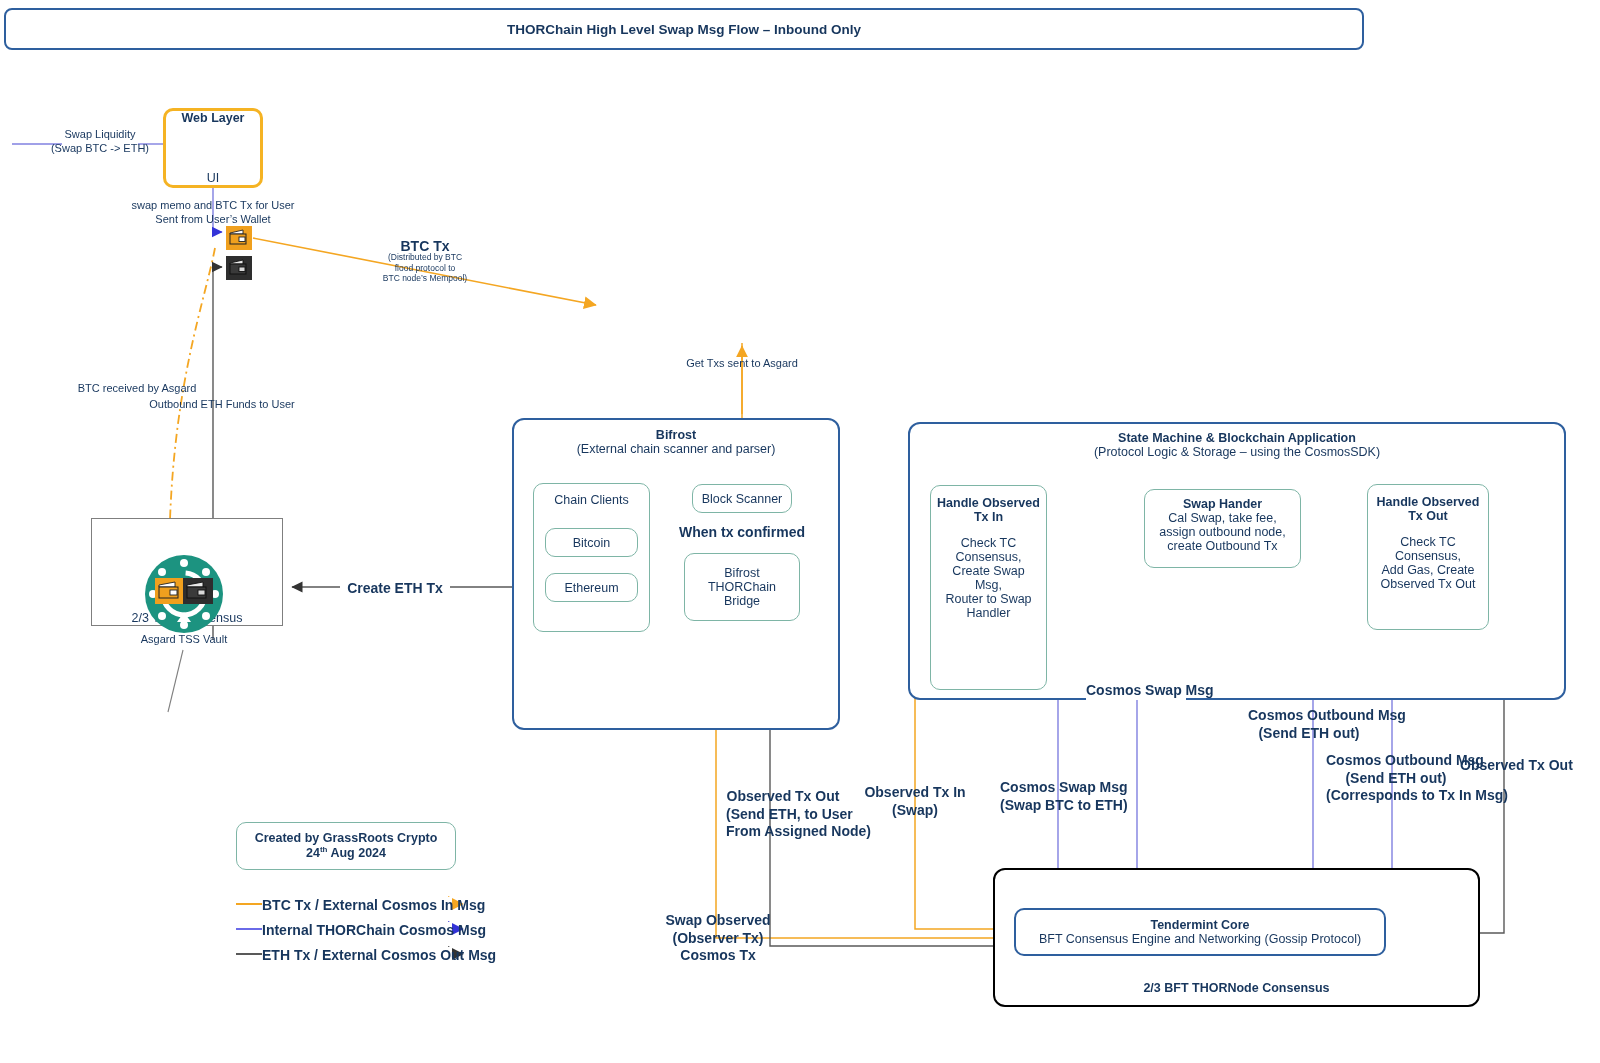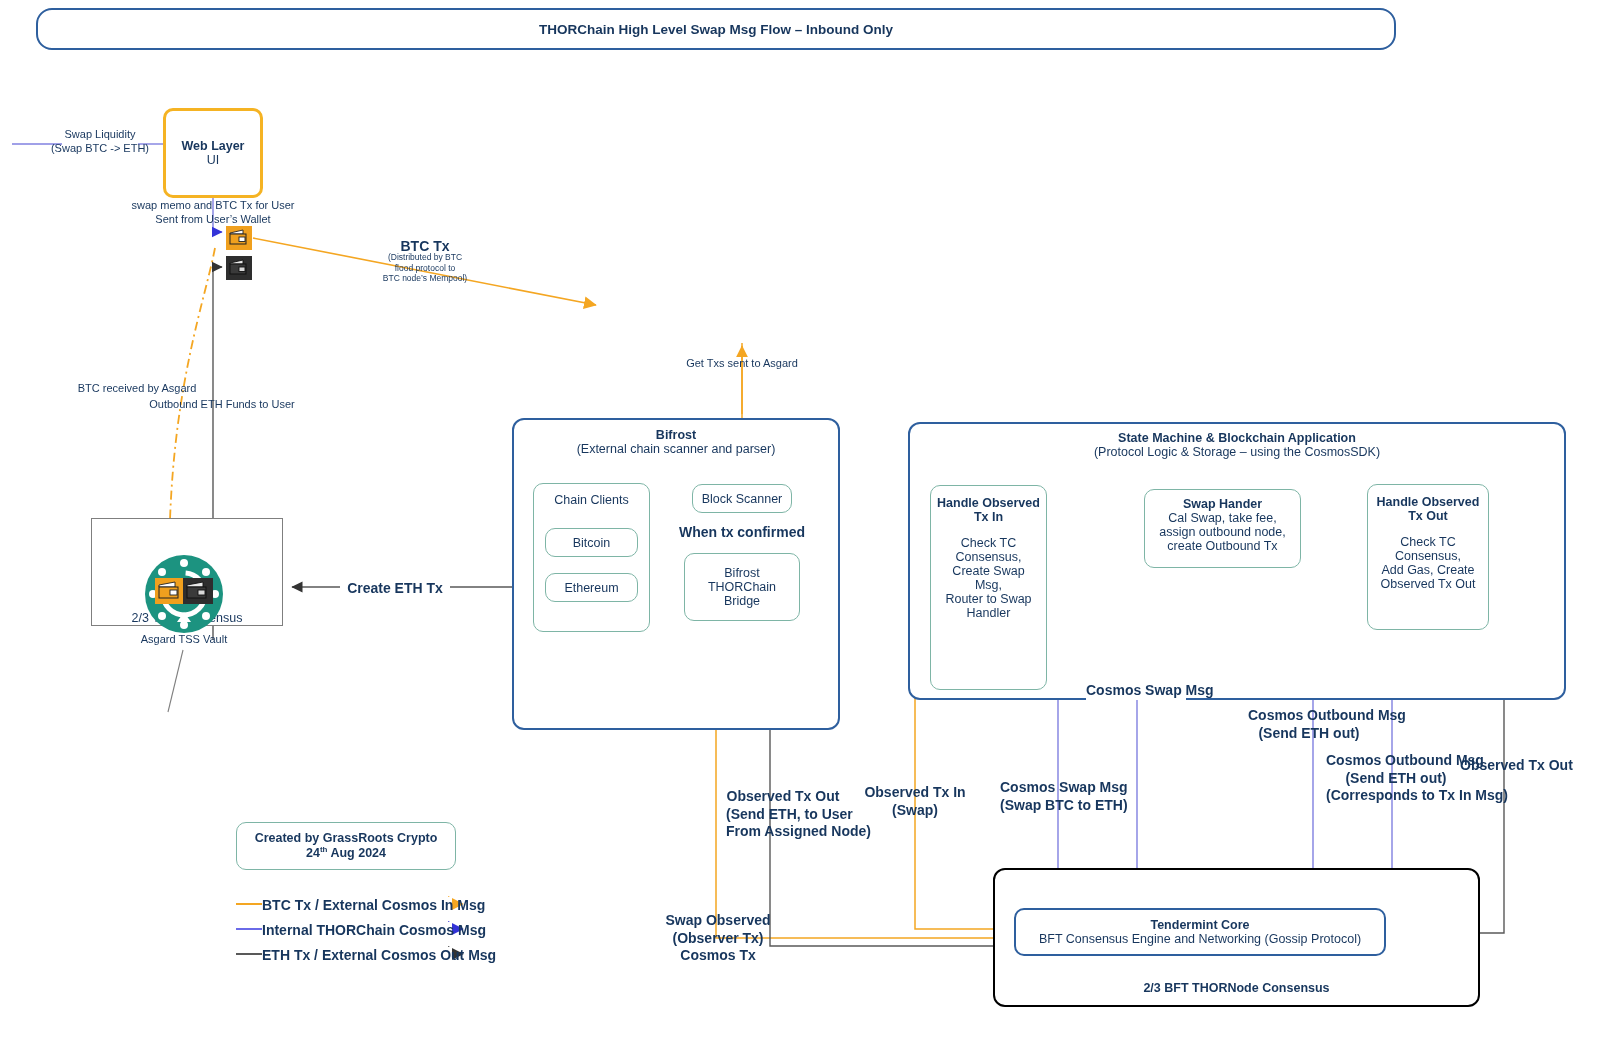--- a/index.html
+++ b/index.html
@@ -3,21 +3,21 @@
 <meta charset="utf-8">
 <style>
   html,body{margin:0;padding:0;background:#ffffff;}
   body{font-family:"Liberation Sans", sans-serif; color:#17365d;}
   #canvas{position:relative;width:1600px;height:1063px;background:#fff;overflow:hidden;}
   .abs{position:absolute;}
   .lbl{position:absolute;font-size:11px;line-height:1.25;color:#17365d;text-align:center;white-space:pre;}
   .lbl.small{font-size:14px;font-weight:bold;}
   .lbl.tiny{font-size:8.5px;}
   .box{position:absolute;box-sizing:border-box;display:flex;flex-direction:column;align-items:center;justify-content:center;text-align:center;}
-  .title-bar{border:2.5px solid #2e5f9e;border-radius:16px;margin-left:32px;}
+  .title-bar{border:2.5px solid #2e5f9e;border-radius:8px;}
   .title-bar .t{font-weight:bold;font-size:13.5px;color:#17365d;}
   .blue-box{border:2.5px solid #2e5f9e;border-radius:12px;background:#fff;}
   .blue-box-thin{border:2px solid #2e5f9e;border-radius:10px;background:#fff;}
   .orange-box{border:3px solid #f5b323;border-radius:10px;background:#fff;}
   .teal-box{border:1.6px solid #7eb5a6;border-radius:10px;background:#fff;}
   .gray-box{border:1.2px solid #7f7f7f;background:#fff;border-radius:0;}
   .black-box{border:2px solid #000;border-radius:12px;background:#fff;}
   .bld{font-weight:bold;}
   .n{font-weight:normal;}
   svg.layer{position:absolute;left:0;top:0;width:1600px;height:1063px;pointer-events:none;}
@@ -82,21 +82,21 @@
 
     <path d="M1015,929 L1015,929" stroke="#595959" stroke-width="1.2" fill="none"></path>
 
     <path d="M183,650 L168,712" stroke="#7f7f7f" stroke-width="1.1" fill="none"></path>
   </svg>
 
   <div class="box title-bar" style="left:4px;top:8px;width:1360px;height:42px;">
     <div class="t">THORChain High Level Swap Msg Flow – Inbound Only</div>
   </div>
 
-  <div class="box orange-box" style="left:163px;top:108px;width:100px;height:90px;">
+  <div class="box orange-box" style="left:163px;top:108px;width:100px;height:80px;justify-content:space-between;">
     <div class="bld hd">Web Layer</div>
     <div class="hd n">UI</div>
   </div>
 
   <div class="lbl" style="left:40px;top:128px;width:120px;">Swap Liquidity
 (Swap BTC -&gt; ETH)</div>
 
   <div class="lbl" style="left:123px;top:199px;width:180px;">swap memo and BTC Tx for User
 Sent from User’s Wallet</div>
 

